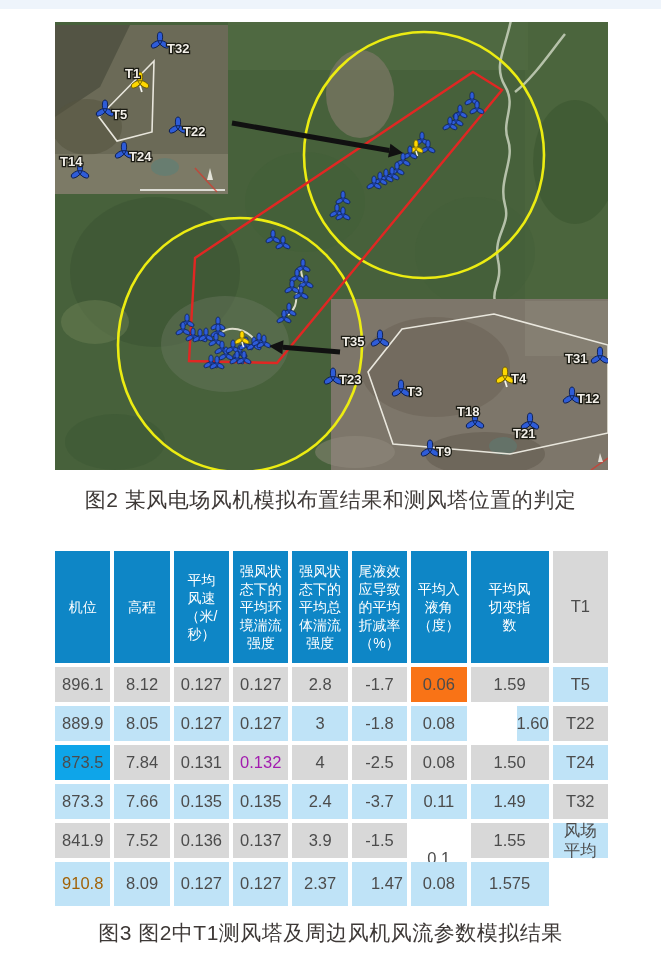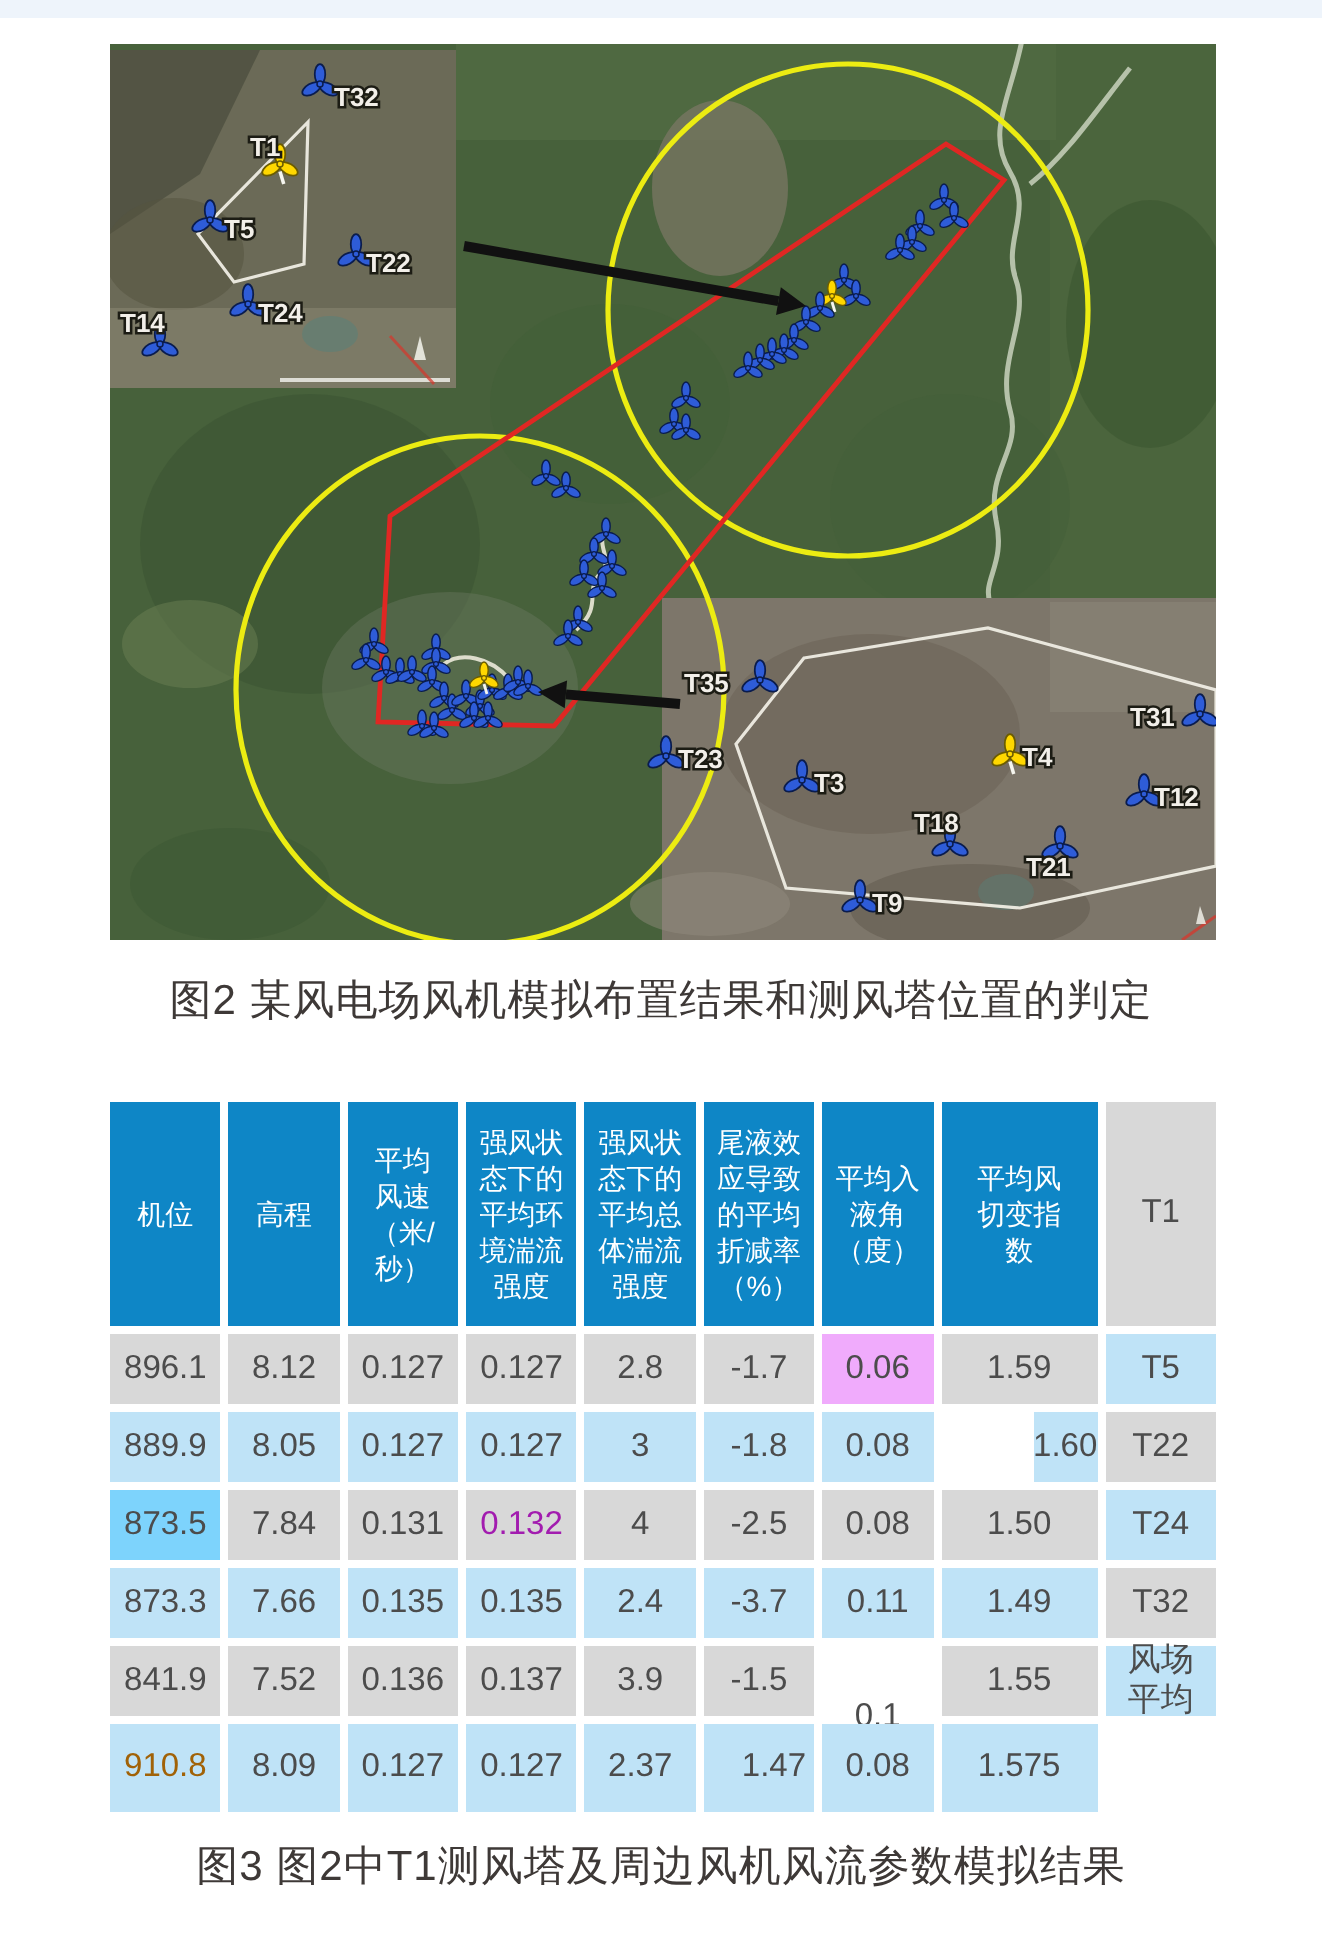--- a/index.html
+++ b/index.html
@@ -513,33 +513,33 @@
     <div class="hcell" style="background: rgb(14, 134, 198); color: rgb(255, 255, 255);">平均风
 切变指
 数</div>
     <div class="cell" style="background: rgb(216, 216, 216); color: rgb(76, 76, 76);">T1</div>
     <div class="cell" style="background: rgb(216, 216, 216); color: rgb(76, 76, 76);">896.1</div>
     <div class="cell" style="background: rgb(216, 216, 216); color: rgb(76, 76, 76);">8.12</div>
     <div class="cell" style="background: rgb(216, 216, 216); color: rgb(76, 76, 76);">0.127</div>
     <div class="cell" style="background: rgb(216, 216, 216); color: rgb(76, 76, 76);">0.127</div>
     <div class="cell" style="background: rgb(216, 216, 216); color: rgb(76, 76, 76);">2.8</div>
     <div class="cell" style="background: rgb(216, 216, 216); color: rgb(76, 76, 76);">-1.7</div>
-    <div class="cell" style="background: #f0abfc; color: rgb(76, 76, 76);">0.06</div>
+    <div class="cell" style="background: #f97316; color: rgb(76, 76, 76);">0.06</div>
     <div class="cell" style="background: rgb(216, 216, 216); color: rgb(76, 76, 76);">1.59</div>
     <div class="cell" style="background: rgb(191, 227, 247); color: rgb(76, 76, 76);">T5</div>
     <div class="cell" style="background: rgb(191, 227, 247); color: rgb(76, 76, 76);">889.9</div>
     <div class="cell" style="background: rgb(191, 227, 247); color: rgb(76, 76, 76);">8.05</div>
     <div class="cell" style="background: rgb(191, 227, 247); color: rgb(76, 76, 76);">0.127</div>
     <div class="cell" style="background: rgb(191, 227, 247); color: rgb(76, 76, 76);">0.127</div>
     <div class="cell" style="background: rgb(191, 227, 247); color: rgb(76, 76, 76);">3</div>
     <div class="cell" style="background: rgb(191, 227, 247); color: rgb(76, 76, 76);">-1.8</div>
     <div class="cell" style="background: rgb(191, 227, 247); color: rgb(76, 76, 76);">0.08</div>
     <div class="cell" style="background: rgb(191, 227, 247); color: rgb(76, 76, 76); margin-left: 46px;">1.60</div>
     <div class="cell" style="background: rgb(216, 216, 216); color: rgb(76, 76, 76);">T22</div>
-    <div class="cell" style="background: #7dd3fc; color: rgb(76, 76, 76);">873.5</div>
+    <div class="cell" style="background: #0ea5e9; color: rgb(76, 76, 76);">873.5</div>
     <div class="cell" style="background: rgb(216, 216, 216); color: rgb(76, 76, 76);">7.84</div>
     <div class="cell" style="background: rgb(216, 216, 216); color: rgb(76, 76, 76);">0.131</div>
     <div class="cell" style="background: rgb(216, 216, 216); color: #a21caf;">0.132</div>
     <div class="cell" style="background: rgb(216, 216, 216); color: rgb(76, 76, 76);">4</div>
     <div class="cell" style="background: rgb(216, 216, 216); color: rgb(76, 76, 76);">-2.5</div>
     <div class="cell" style="background: rgb(216, 216, 216); color: rgb(76, 76, 76);">0.08</div>
     <div class="cell" style="background: rgb(216, 216, 216); color: rgb(76, 76, 76);">1.50</div>
     <div class="cell" style="background: rgb(191, 227, 247); color: rgb(76, 76, 76);">T24</div>
     <div class="cell" style="background: rgb(191, 227, 247); color: rgb(76, 76, 76);">873.3</div>
     <div class="cell" style="background: rgb(191, 227, 247); color: rgb(76, 76, 76);">7.66</div>

